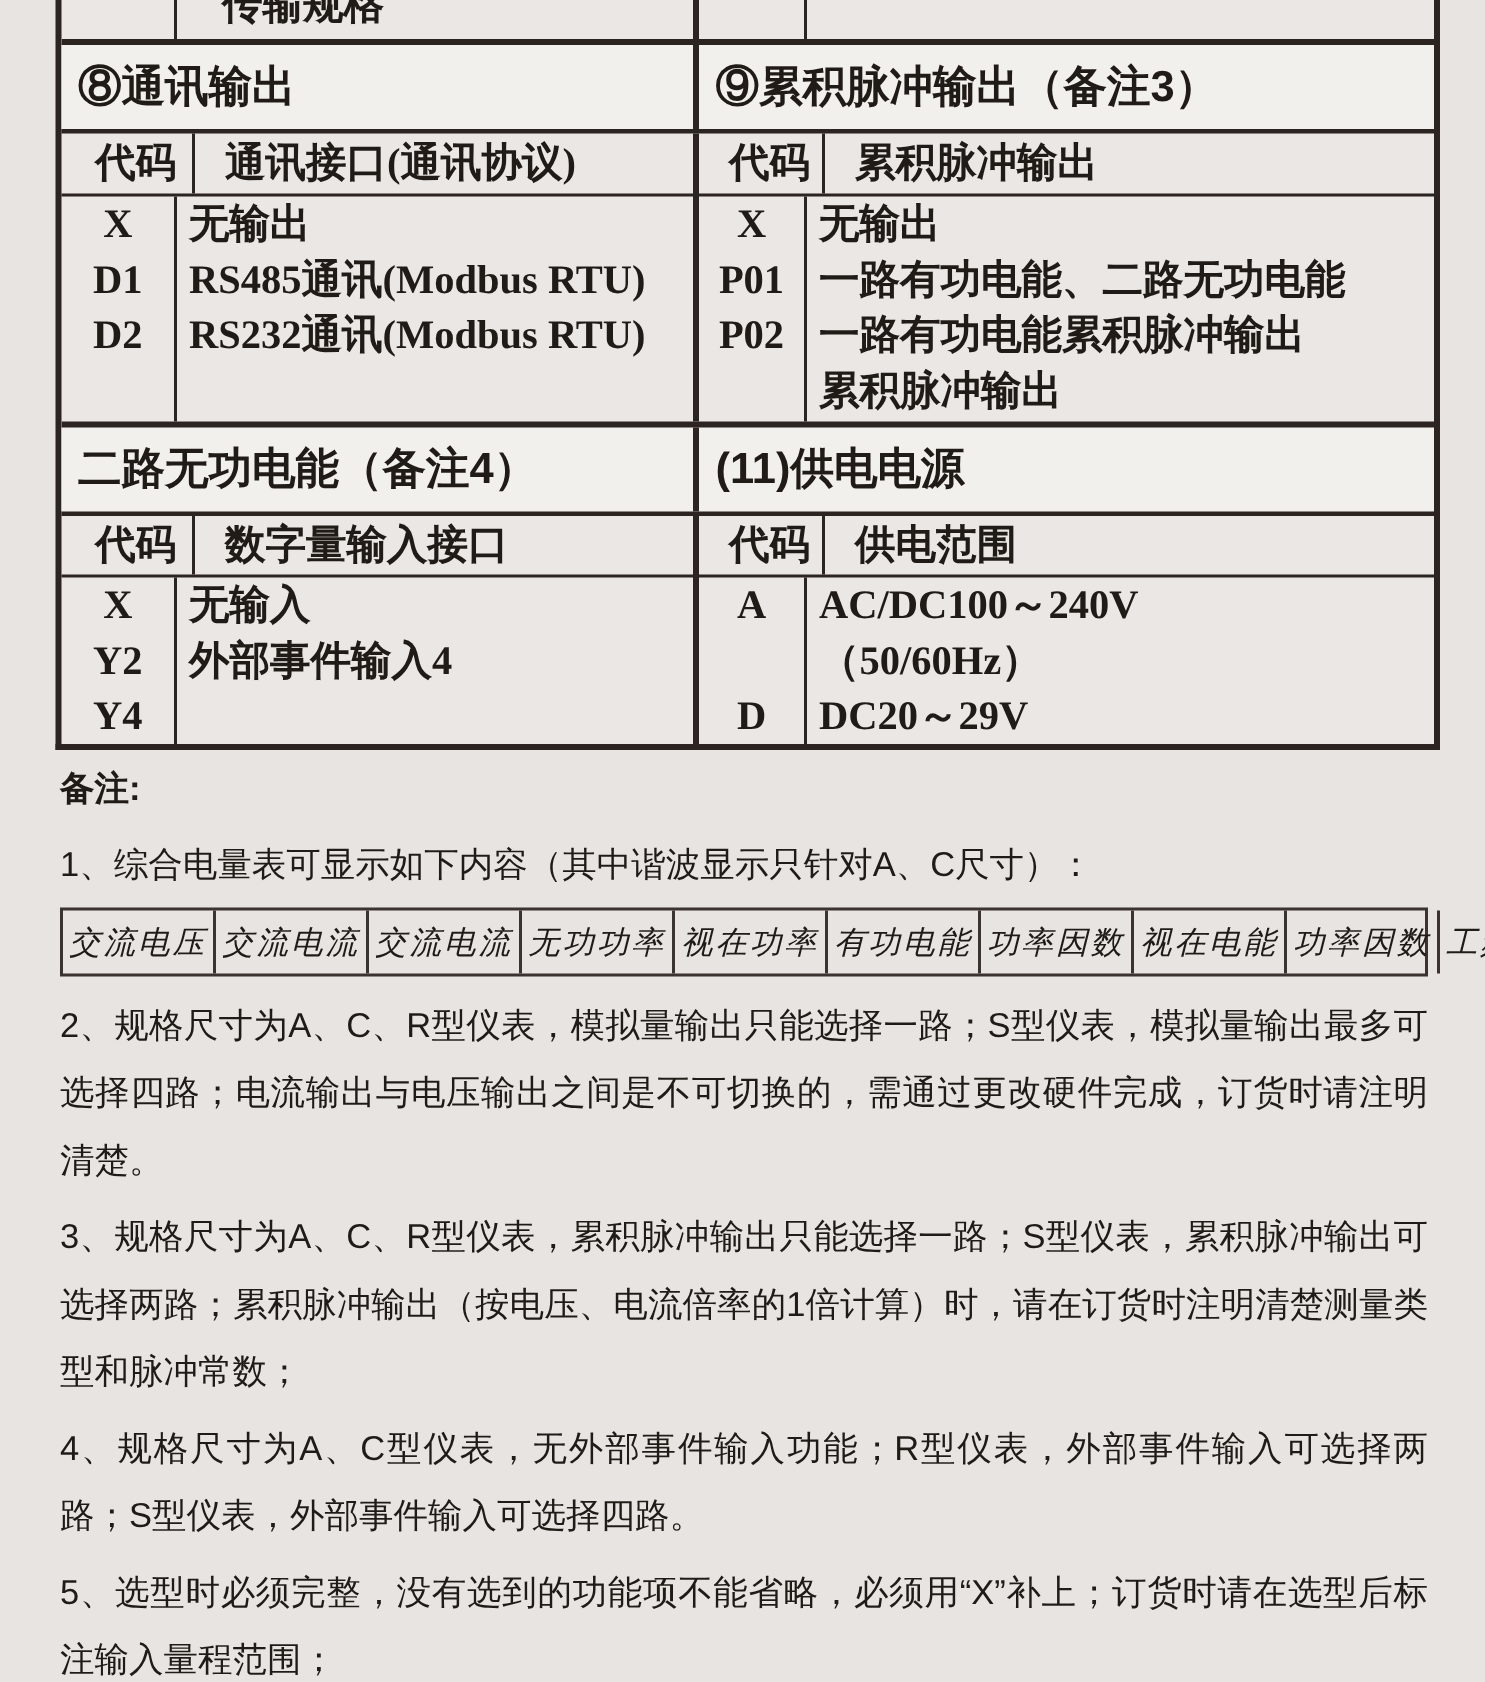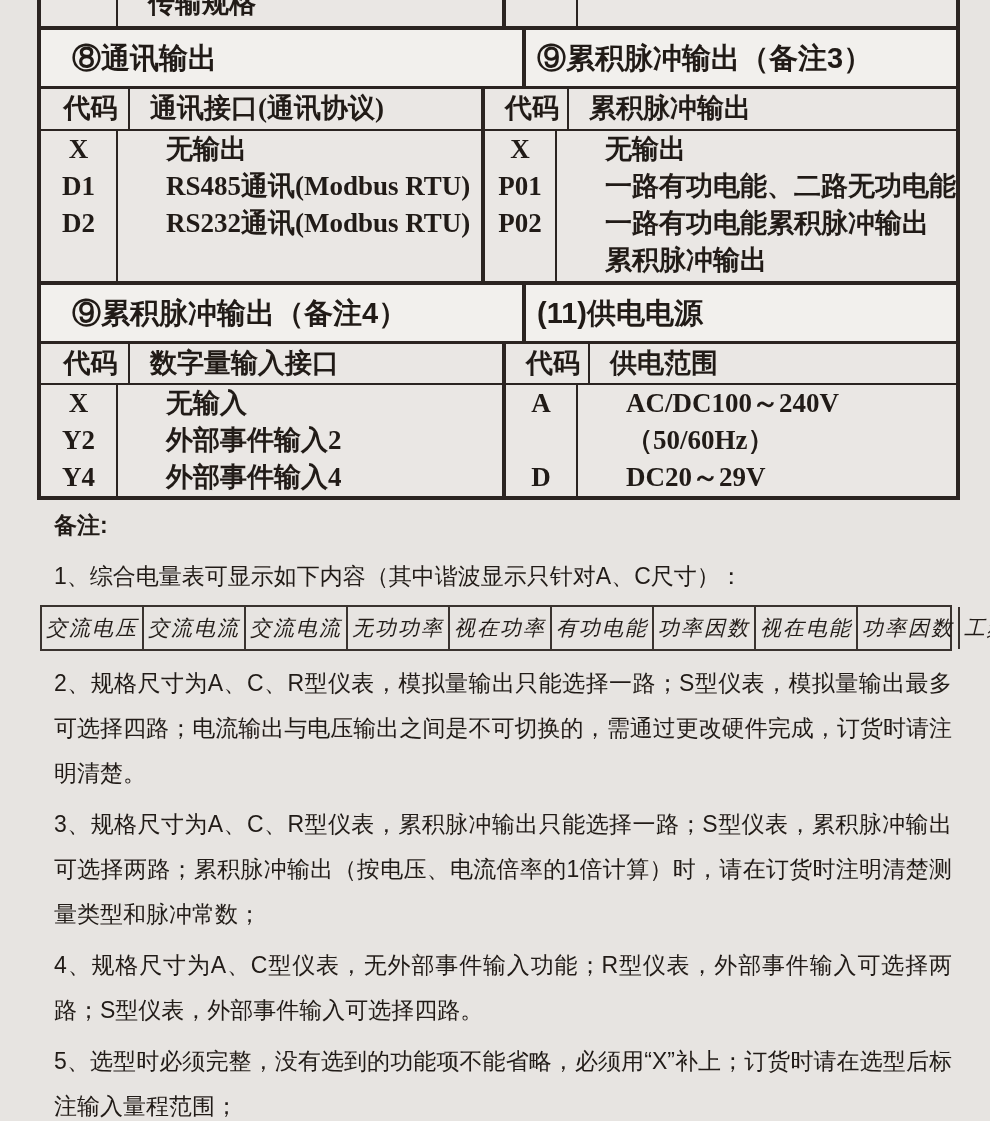--- a/index.html
+++ b/index.html
@@ -15,23 +15,23 @@
     background:var(--pg);color:var(--txt);
     font-family:"Liberation Sans",sans-serif;
   }
   
   .tblock{
     position:absolute;left:37px;top:0;width:915px;
     border:4px solid var(--bd);border-top:none;
     background:var(--cell);
   }
   .band{display:flex;}
-  .half-l{width:461px;display:flex;flex-direction:column;}
+  .half-l{width:421px;display:flex;flex-direction:column;}
   .half-r{flex:1;border-left:4px solid var(--bd);display:flex;flex-direction:column;}
-  .bt4{border-top:4px solid var(--bd);padding-left:20px;}
+  .bt4{border-top:4px solid var(--bd);}
   .bt3{border-top:3px solid var(--bd);}
   
   .clipband{height:26px;overflow:hidden;}
   .clipband .ccode{border-right:2px solid var(--bd);}
   .clipband .half-l .ccode{width:75px;}
   .clipband .half-r .ccode{width:70px;}
   .clipband .half-l,.clipband .half-r{flex-direction:row;}
   .clip-text{
     display:block;margin-top:-17px;padding-left:30px;
     font-family:"Liberation Serif",serif;font-weight:bold;
@@ -59,28 +59,28 @@
   .dataarea{display:flex;flex:1;}
   .codecol{border-right:2px solid var(--bd);}
   .half-l .codecol{width:75px;}
   .half-r .codecol{width:70px;}
   .labelcol{flex:1;}
   .dline{
     height:37px;line-height:37px;font-size:27px;font-weight:bold;
     font-family:"Liberation Serif",serif;white-space:nowrap;
   }
   .codecol .dline{text-align:center;}
-  .labelcol .dline{padding-left:8px;margin-left:40px;}
+  .labelcol .dline{padding-left:8px;}
   
   .notes{
     position:absolute;left:40px;top:503px;width:912px;
     font-size:23px;line-height:45px;font-weight:500;
     text-align:justify;
   }
-  .notes p{margin:0 0 6px 14px;}
+  .notes p{margin:0 0 6px 0;}
   .note-label{font-weight:600;}
   .mini-table{
     display:flex;border:2px solid #3a332f;background:var(--pg);
     margin:4px 0 10px 0;height:42px;
   }
   .mini-table .mcell{
     flex:1;display:flex;align-items:center;justify-content:center;
     border-left:2px solid #3a332f;
     font-family:"Liberation Serif",serif;font-style:italic;
     font-size:21px;line-height:42px;letter-spacing:2px;white-space:nowrap;
@@ -151,42 +151,41 @@
           <div class="dline">一路有功电能、二路无功电能</div>
           <div class="dline">一路有功电能累积脉冲输出</div>
           <div class="dline">累积脉冲输出</div>
         </div>
       </div>
     </div>
   </div>
 
   <div class="band heads bt4">
     <div class="half-l">
-      <div class="sectitle">⑨累积脉冲输出（备注4）</div>
+      <div class="sectitle">二路无功电能（备注4）</div>
     </div>
     <div class="half-r">
       <div class="sectitle">(11)供电电源</div>
     </div>
   </div>
 
   <div class="band tables2 bt3">
     <div class="half-l">
       <div class="thead">
         <div class="hcell hcode">代码</div>
         <div class="hcell hlabel">数字量输入接口</div>
       </div>
       <div class="dataarea">
         <div class="codecol">
           <div class="dline">X</div>
           <div class="dline">Y2</div>
           <div class="dline">Y4</div>
         </div>
         <div class="labelcol">
           <div class="dline">无输入</div>
-          <div class="dline">外部事件输入2</div>
           <div class="dline">外部事件输入4</div>
         </div>
       </div>
     </div>
     <div class="half-r">
       <div class="thead">
         <div class="hcell hcode">代码</div>
         <div class="hcell hlabel">供电范围</div>
       </div>
       <div class="dataarea">

